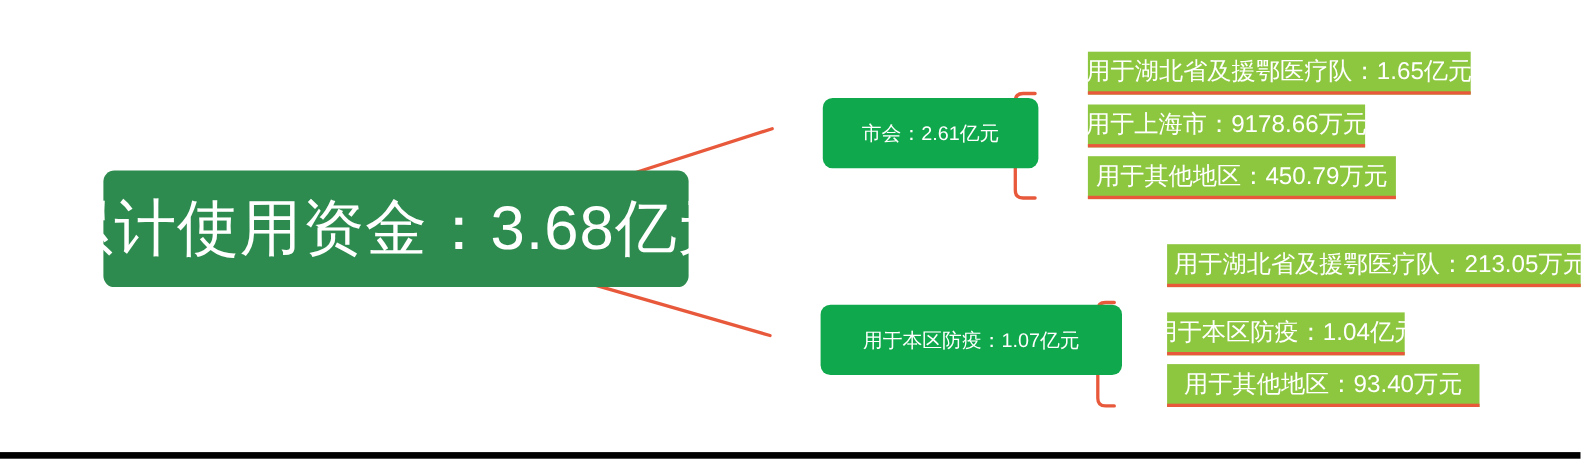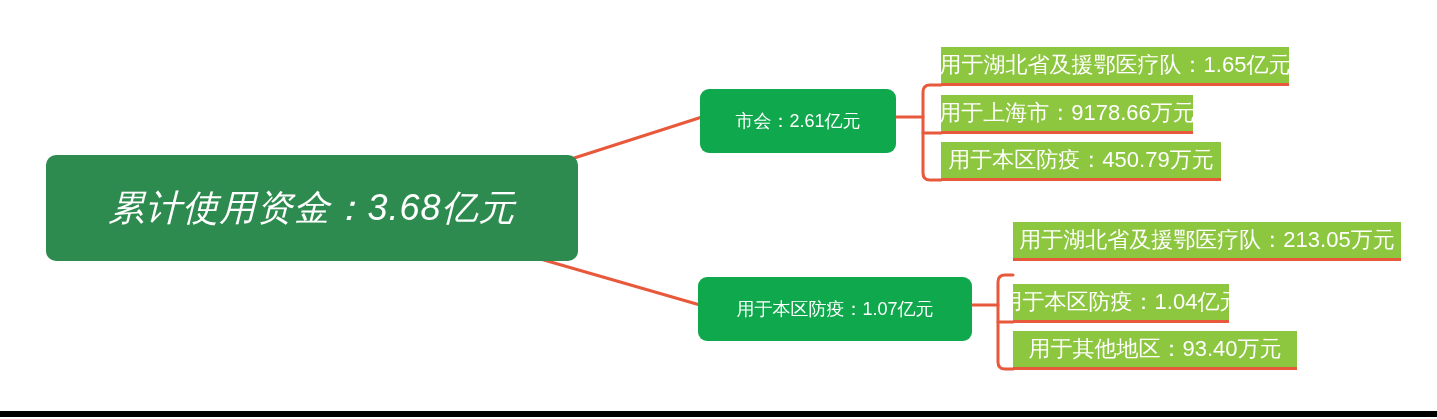--- a/index.html
+++ b/index.html
@@ -18,25 +18,26 @@
     overflow:hidden;position:relative;
   }
   .canvas{position:absolute;left:0;top:0;width:1437px;height:419px;}
   svg.connectors{position:absolute;left:0;top:0;width:1437px;height:419px;}
   svg.connectors path{stroke:var(--connector);stroke-width:3;fill:none;stroke-linecap:round;}
   .node{
     position:absolute;
     display:flex;align-items:center;justify-content:center;
     color:var(--text);white-space:nowrap;
     box-sizing:content-box;
+    margin-left:48px;
   }
   .root-node{
     left:46px;top:155px;width:532px;height:106px;
     background:var(--root-bg);border-radius:10px;
-    font-size:36px;letter-spacing:1px;font-style:italic;
+    font-size:56px;letter-spacing:1px;
   }
   .branch-node{
     background:var(--branch-bg);border-radius:9px;
     font-size:18px;height:64px;
   }
   .branch-1{left:700px;top:89px;width:196px;}
   .branch-2{left:698px;top:277px;width:274px;}
   .leaf-node{
     background:var(--leaf-bg);
     font-size:22px;height:36px;
@@ -76,21 +77,21 @@
   <div class="node root-node">累计使用资金：3.68亿元</div>
 
   <div class="node branch-node branch-1">市会：2.61亿元</div>
 
   <div class="node branch-node branch-2">用于本区防疫：1.07亿元</div>
 
   <div class="node leaf-node leaf-1">用于湖北省及援鄂医疗队：1.65亿元</div>
 
   <div class="node leaf-node leaf-2">用于上海市：9178.66万元</div>
 
-  <div class="node leaf-node leaf-3">用于本区防疫：450.79万元</div>
+  <div class="node leaf-node leaf-3">用于其他地区：450.79万元</div>
 
   <div class="node leaf-node leaf-4">用于湖北省及援鄂医疗队：213.05万元</div>
 
   <div class="node leaf-node leaf-5">用于本区防疫：1.04亿元</div>
 
   <div class="node leaf-node leaf-6">用于其他地区：93.40万元</div>
 
   <div class="bottom-bar"></div>
 
 </div>

